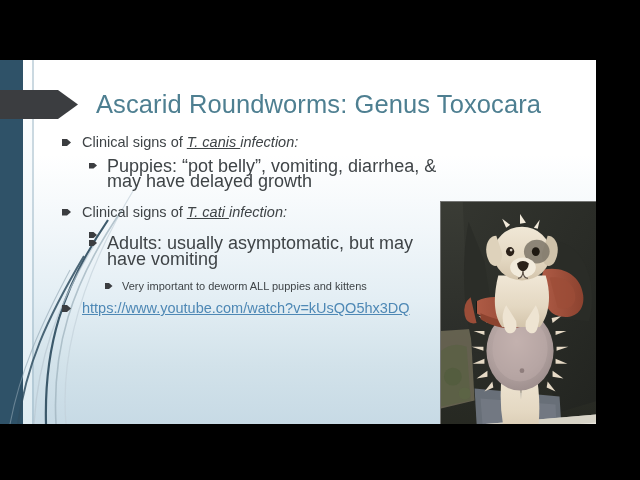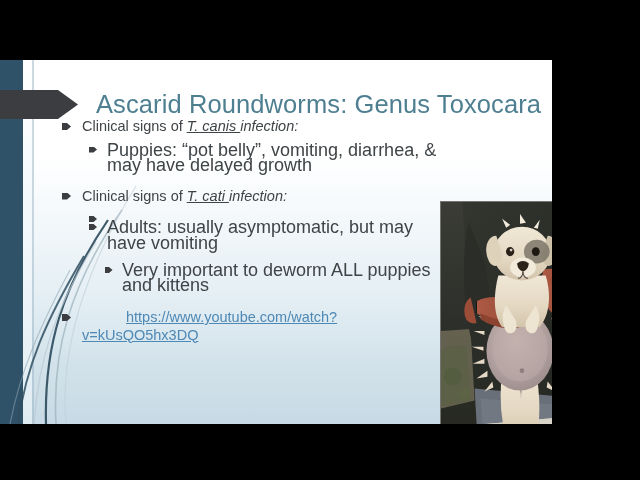--- a/index.html
+++ b/index.html
@@ -1,18 +1,18 @@
 <!DOCTYPE html>
 <html><head>
 <meta charset="utf-8">
 <style>
   html,body{margin:0;padding:0;background:#000;}
   body{width:640px;height:480px;overflow:hidden;font-family:"Liberation Sans",sans-serif;}
 
-  #screen{position:relative;width:552px;height:480px;background:#0ea5e9;overflow:hidden;}
+  #screen{position:relative;width:596px;height:480px;background:#0ea5e9;overflow:hidden;}
 
   
   .bar{position:absolute;left:0;width:640px;background:#000;}
   #bar-top{top:0;height:60px;}
   #bar-bottom{top:424px;height:56px;}
 
   
   #slide{position:absolute;left:0;top:60px;width:640px;height:364px;
          background:linear-gradient(180deg,#ffffff 0%,#ffffff 26%,#f2f7fa 46%,#e3eef4 66%,#d2e2ea 84%,#c7dae5 100%);
          overflow:hidden;}
@@ -27,44 +27,44 @@
   #swoosh{position:absolute;left:0;top:0;width:200px;height:364px;}
 
   
   #title-arrow{position:absolute;left:0;top:30px;width:78px;height:29px;background:#3b3d40;
                clip-path:polygon(0 0,58px 0,78px 50%,58px 100%,0 100%);}
 
   #slide-title{position:absolute;left:96px;top:28px;width:520px;
                font-size:25.5px;line-height:32px;color:#4e7f91;letter-spacing:.1px;white-space:nowrap;}
 
   
-  #body{position:absolute;left:60px;top:58px;width:380px;}
+  #body{position:absolute;left:60px;top:74px;width:380px;}
 
   .li{position:relative;display:block;margin:0;}
   .li .bull{position:absolute;display:block;background:#3b3d40;}
 
   
   .l1{padding-left:22px;margin-bottom:3px;font-size:14.5px;line-height:17.5px;color:#3f4447;}
   .l1 > .bull{left:2px;top:5px;width:9px;height:7px;
               clip-path:polygon(0 0,5px 0,9px 50%,5px 100%,0 100%);}
   
   .l2{padding-left:22px;margin-left:25px;margin-bottom:2px;font-size:18px;line-height:15.5px;color:#3f4447;}
   .l2 > .bull{left:4px;top:4px;width:8px;height:6px;
               clip-path:polygon(0 0,4.5px 0,8px 50%,4.5px 100%,0 100%);}
   
-  .l3{padding-left:22px;margin-left:40px;margin-bottom:12px;font-size:18px;line-height:15px;color:#3f4447;}
+  .l3{padding-left:22px;margin-left:40px;margin-bottom:2px;font-size:11px;line-height:15px;color:#3f4447;}
   .l3 > .bull{left:5px;top:4px;width:7.5px;height:6px;
               clip-path:polygon(0 0,4px 0,7.5px 50%,4px 100%,0 100%);}
 
   .gap-sm{height:6px;}
   .gap-xs{height:4px;}
 
   .ital{font-style:italic;}
   .und-ital{font-style:italic;text-decoration:underline;}
-  .link{color:#4e88b5;text-decoration:underline;margin-left:44px;}
+  .link{color:#4e88b5;text-decoration:underline;}
 
   
   #photo{position:absolute;left:440px;top:141px;width:160px;height:257px;
          background:#2a2c28;overflow:hidden;border:1px solid rgba(255,255,255,.35);box-sizing:border-box;}
   #photo svg{display:block;width:100%;height:100%;}
 </style>
 </head>
 <body>
 
 <div id="screen">

